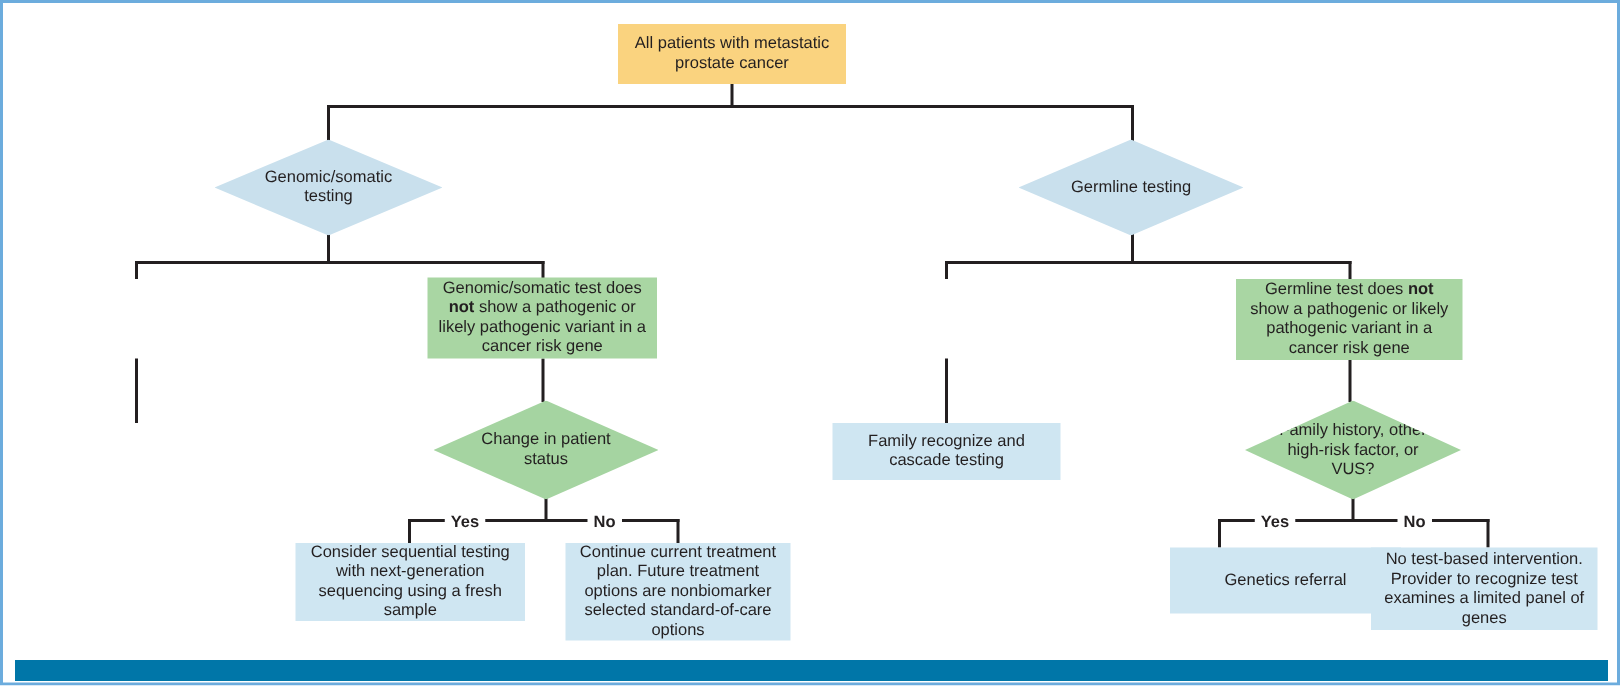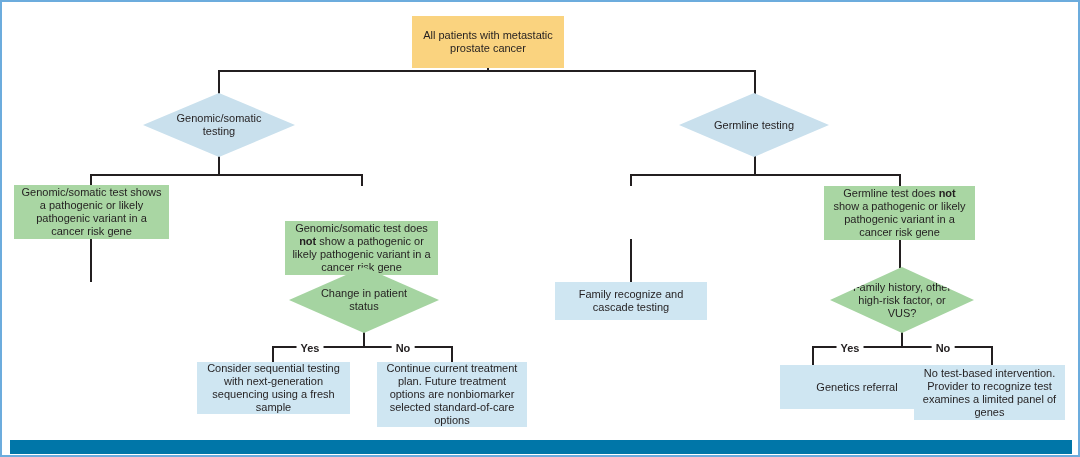--- a/index.html
+++ b/index.html
@@ -84,29 +84,28 @@
   <div class="vline" style="left:899px; top:330px; height:15px;"></div>
   <div class="hline" style="left:810px; top:344px; width:181px;"></div>
   <div class="vline" style="left:810px; top:344px; height:19px;"></div>
   <div class="vline" style="left:989px; top:344px; height:19px;"></div>
 
   <span class="edge-label" style="left:308px; top:346px;">Yes</span>
   <span class="edge-label" style="left:401px; top:346px;">No</span>
   <span class="edge-label" style="left:848px; top:346px;">Yes</span>
   <span class="edge-label" style="left:941px; top:346px;">No</span>
 
-  <div class="node root-box" style="left:410px; top:14px; width:152px; height:52px;">All patients with metastatic prostate cancer</div>
+  <div class="node root-box" style="left:410px; top:14px; width:152px; height:40px;">All patients with metastatic prostate cancer</div>
 
   <div class="node decision-blue" style="left:141px; top:91px; width:152px; height:64px;">Genomic/somatic testing</div>
 
   <div class="node decision-blue" style="left:677px; top:91px; width:150px; height:64px;">Germline testing</div>
 
-  <div class="node result-box" style="left:12px; top:183px; width:155px; height:54px;">Genomic/somatic test shows a pathogenic or likely pathogenic variant in a cancer risk gene</div>
 
-  <div class="node result-box" style="left:283px; top:183px; width:153px; height:54px;margin-top:36px;">
+  <div class="node result-box" style="left:283px; top:183px; width:153px; height:54px;">
     <span><span>Genomic/somatic test does </span><b>not</b><span> show a pathogenic or likely pathogenic variant in a cancer risk gene</span></span>
   </div>
 
 
   <div class="node result-box" style="left:822px; top:184px; width:151px; height:54px;">
     <span><span>Germline test does </span><b>not</b><span> show a pathogenic or likely pathogenic variant in a cancer risk gene</span></span>
   </div>
 
 
   <div class="node decision-green" style="left:287px; top:265px; width:150px; height:66px;">Change in patient status</div>

